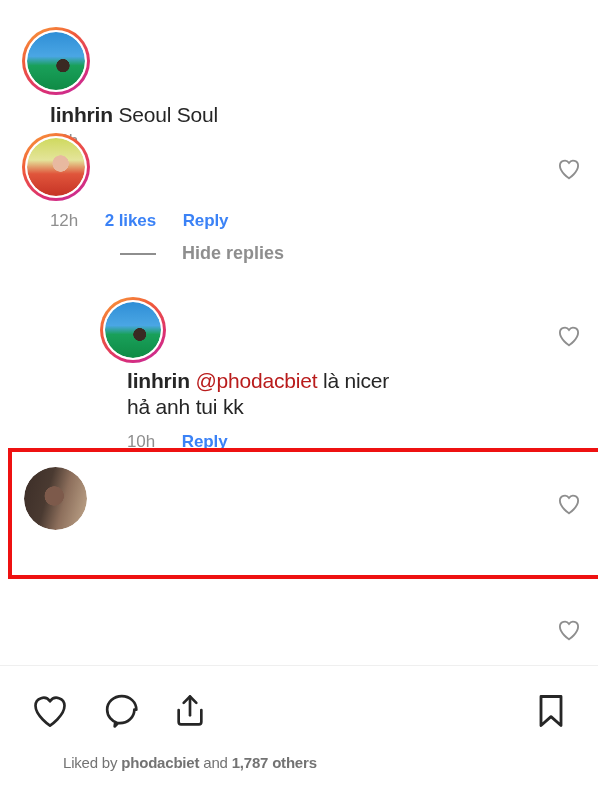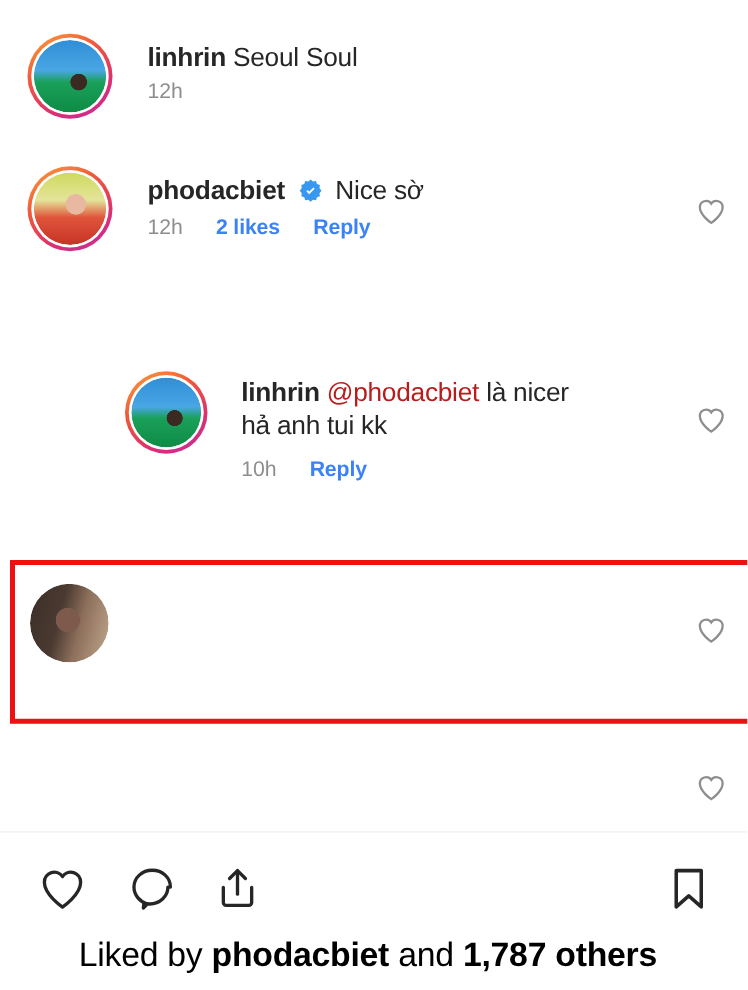--- a/index.html
+++ b/index.html
@@ -38,21 +38,21 @@
       radial-gradient(circle at 48% 46%, #7d5a4b 0 20%, transparent 21%),
       linear-gradient(105deg,#3b2d27 0%,#4a3a31 38%,#8d6f5c 62%,#c2a98d 100%);
   }
   .ph-maimei{
     background:
       radial-gradient(circle at 50% 48%, #efc8b4 0 22%, transparent 23%),
       linear-gradient(to bottom,#4b3b39 0%,#9d8a86 30%,#e9e1dd 60%,#f5f2f0 100%);
   }
 
   
-  .comment { position:absolute; display:flex; align-items:flex-start; }
+  .comment { position:absolute; display:flex; align-items:flex-start;flex-direction:column; }
   .body { flex:1 1 auto; }
   .line1 {
     font-size:21px; color:#262626; line-height:26px;
     letter-spacing:-0.2px; word-wrap:break-word;
   }
   .uname { font-weight:bold; color:#262626; }
   .mention { color:#b91c1c; }
   .emoji { font-family:"DejaVu Sans", sans-serif; font-size:19px; }
   .meta { margin-top:3px; font-size:17px; color:#8e8e8e; letter-spacing:-0.1px; }
   .meta span { margin-right:22px; }
@@ -78,21 +78,21 @@
   .divider { position:absolute; left:0; width:598px; height:1px; background:#efefef; }
 
   
   .actions { position:absolute; left:0; width:598px; display:flex; align-items:center; }
   .act { width:44px; height:44px; display:flex; align-items:center; justify-content:center; }
   .act svg { display:block; }
 
   
   .likedby { position:absolute; display:flex; align-items:center; }
   .likedby .mini { width:26px; height:26px; border-radius:50%; overflow:hidden; position:relative; }
-  .likedby .txt { margin-left:11px; font-size:27px; color:#000000; letter-spacing:-0.2px; }
+  .likedby .txt { margin-left:11px; font-size:15px; color:#737373; letter-spacing:-0.2px; }
   .likedby .txt b { font-weight:bold; }
 </style>
 </head>
 <body>
 
 <div class="screen">
 
   <div class="comment" style="left:22px; top:27px; width:520px;">
     <div class="ring avatar" style="width:68px;height:68px;">
       <div class="inner" style="width:100%;height:100%;">
@@ -114,44 +114,38 @@
 
   <div class="comment" style="left:22px; top:133px; width:500px;">
     <div class="ring avatar" style="width:68px;height:68px;">
       <div class="inner" style="width:100%;height:100%;">
         <div class="photo-box">
             <div class="photo ph-phodacbiet"></div>
           </div>
       </div>
     </div>
     <div class="body" style="margin-left:28px; padding-top:7px;">
-      <div class="line1">
-        <span class="uname">phodacbiet</span>
-        <span style="display:inline-block;vertical-align:-3px;margin:0 5px;">
-          <svg width="19" height="19" viewBox="0 0 24 24">
-            <path fill="#3897f0" d="M12 .8l2.35 2.02 3.08-.45.99 2.96 2.96.99-.45 3.08L23 12l-2.07 2.6.45 3.08-2.96.99-.99 2.96-3.08-.45L12 23.2l-2.35-2.02-3.08.45-.99-2.96-2.96-.99.45-3.08L1 12l2.07-2.6-.45-3.08 2.96-.99.99-2.96 3.08.45z"></path>
-            <path fill="#ffffff" d="M10.6 15.6l-3-3 1.3-1.3 1.7 1.7 4.2-4.2 1.3 1.3z"></path>
-          </svg>
-        </span>
-        <span>Nice sờ</span>
-      </div>
       <div class="meta">
         <span>12h</span>
         <span class="strong">2 likes</span>
         <span class="strong last">Reply</span>
       </div>
     </div>
   </div>
 
   <div class="row-like" style="left:556px; top:156px;">
     <svg viewBox="0 0 24 24" fill="none" stroke="#8e8e8e" stroke-width="1.7">
       <path d="M12 20.6S3.6 15 3.6 9.1A4.6 4.6 0 0 1 12 6.4a4.6 4.6 0 0 1 8.4 2.7c0 5.9-8.4 11.5-8.4 11.5z"></path>
     </svg>
   </div>
 
+  <div class="hide-replies" style="left:120px; top:243px;">
+    <span class="dash"></span>
+    <span class="hr-label">Hide replies</span>
+  </div>
 
   <div class="comment" style="left:100px; top:297px; width:430px;">
     <div class="ring avatar" style="width:66px;height:66px;">
       <div class="inner" style="width:100%;height:100%;">
         <div class="photo-box">
             <div class="photo ph-linhrin"></div>
           </div>
       </div>
     </div>
     <div class="body" style="margin-left:27px; padding-top:5px;">

